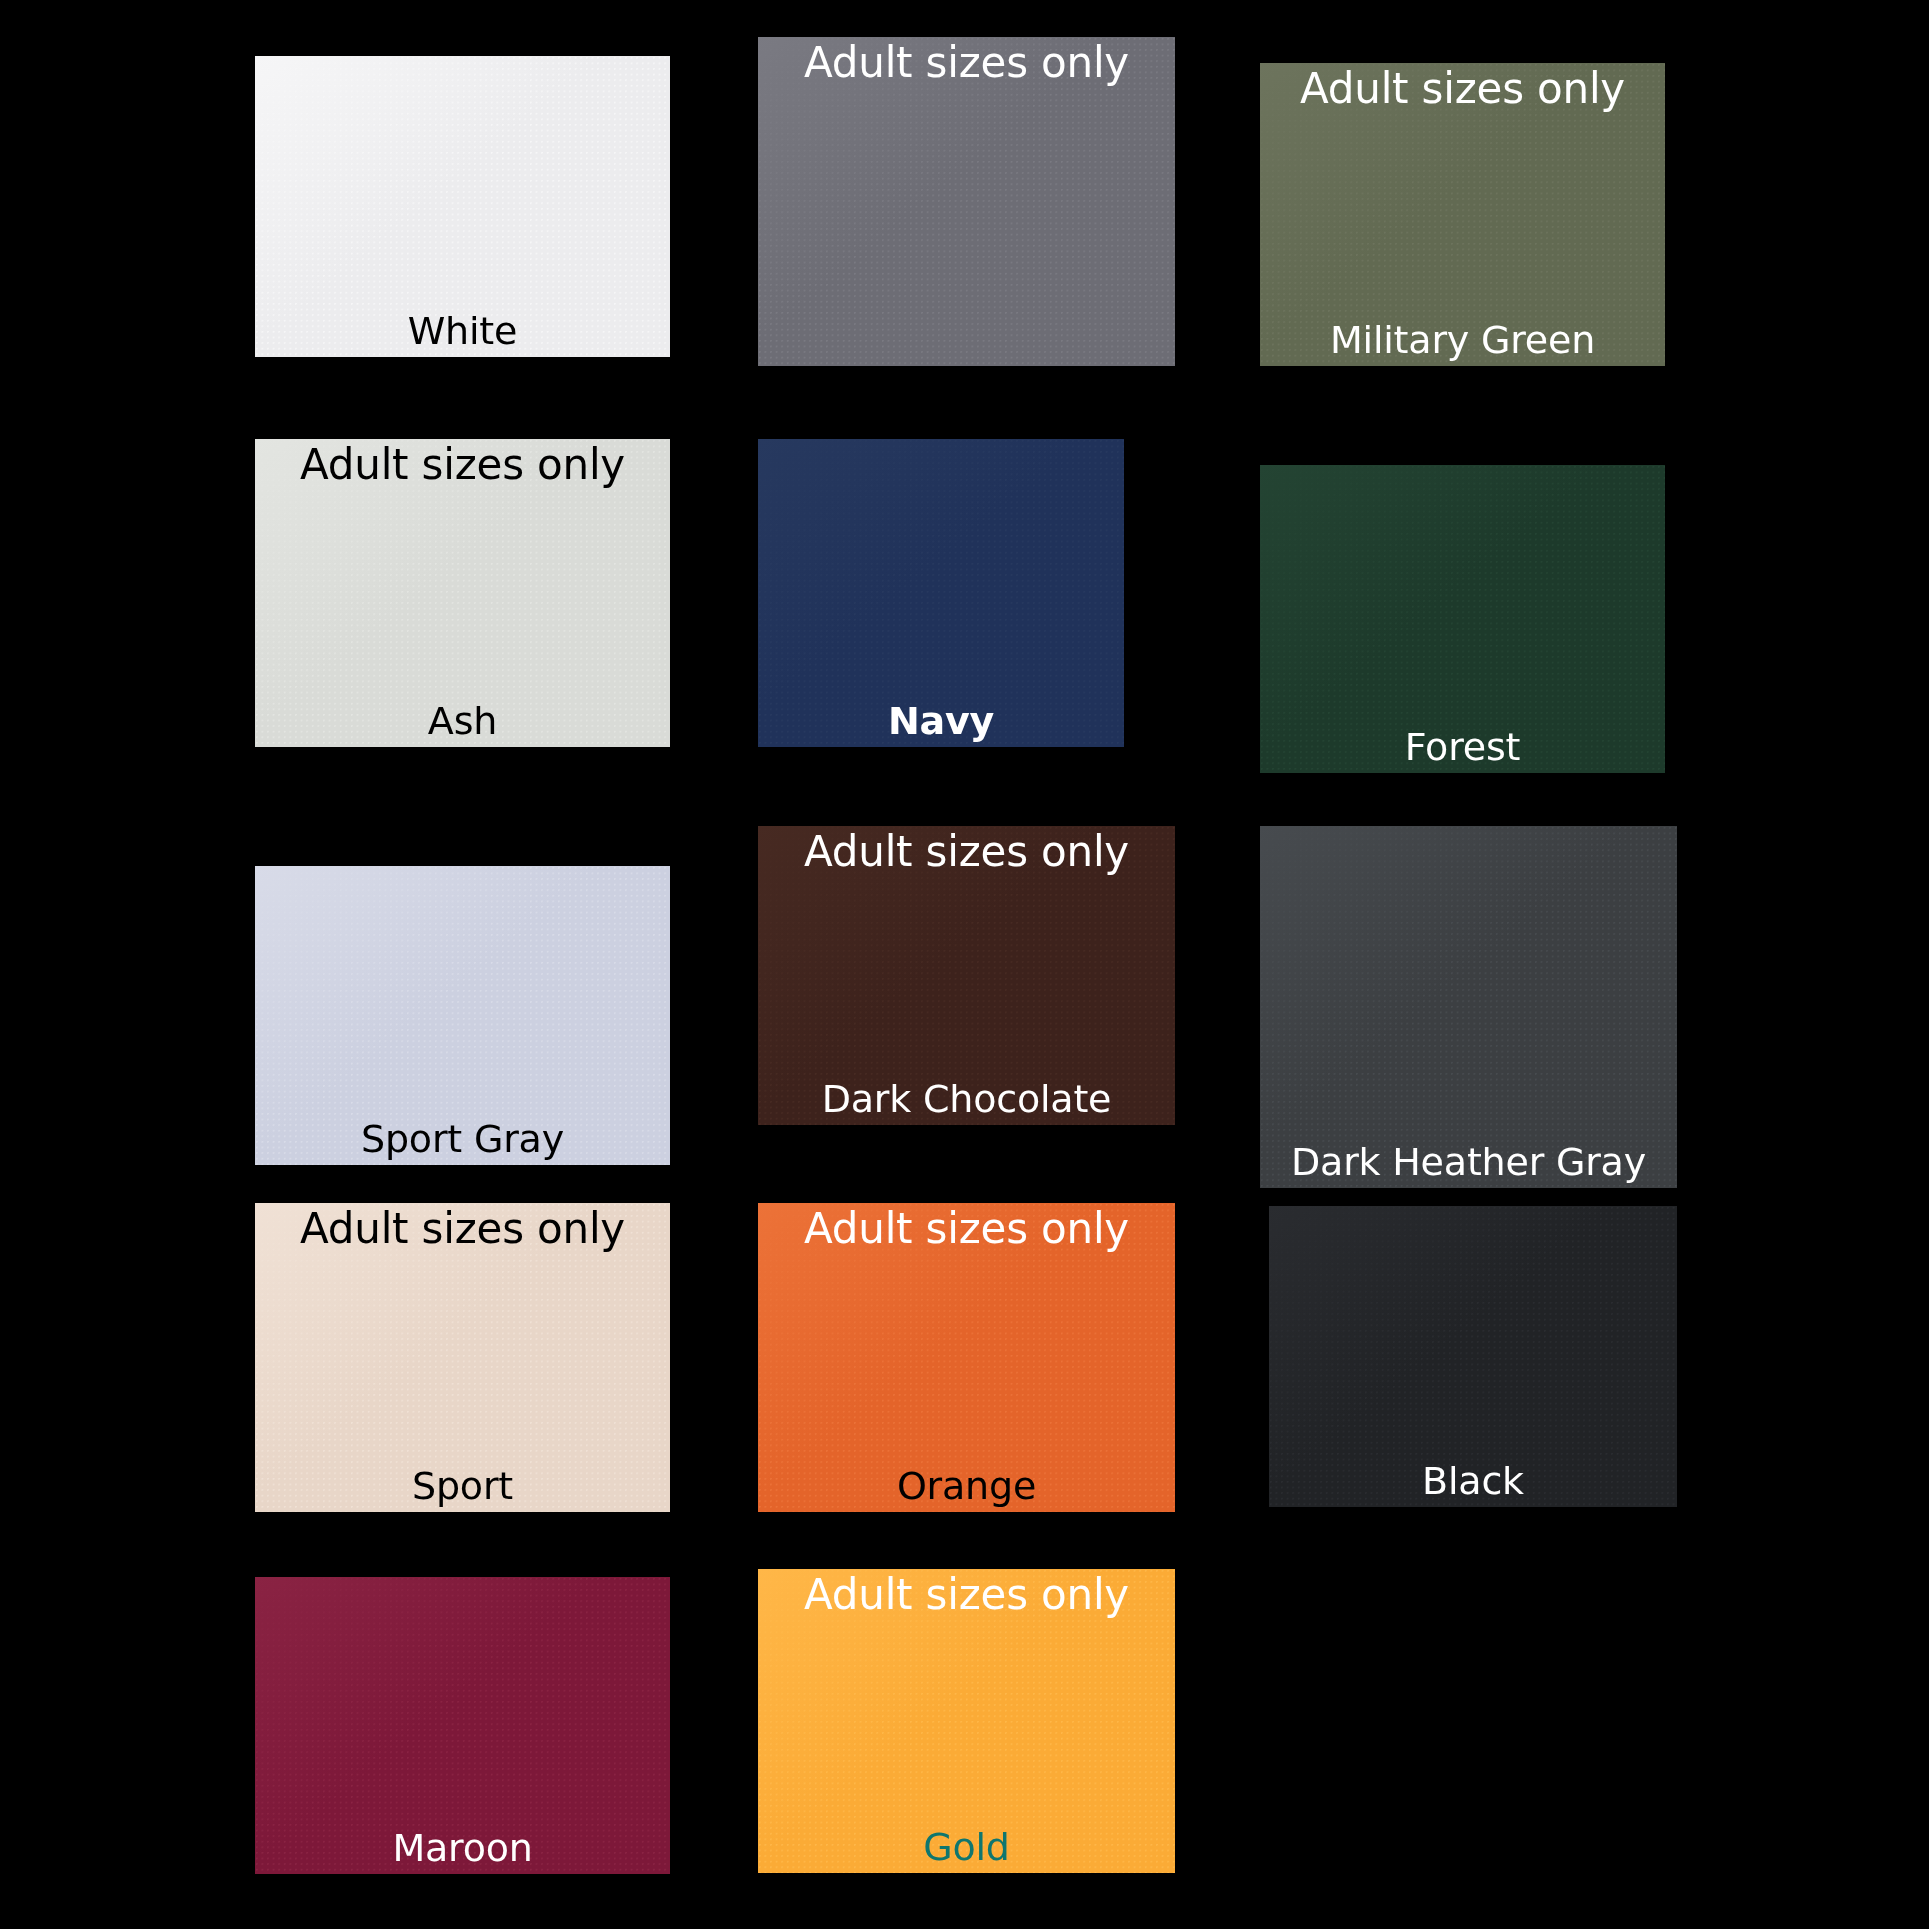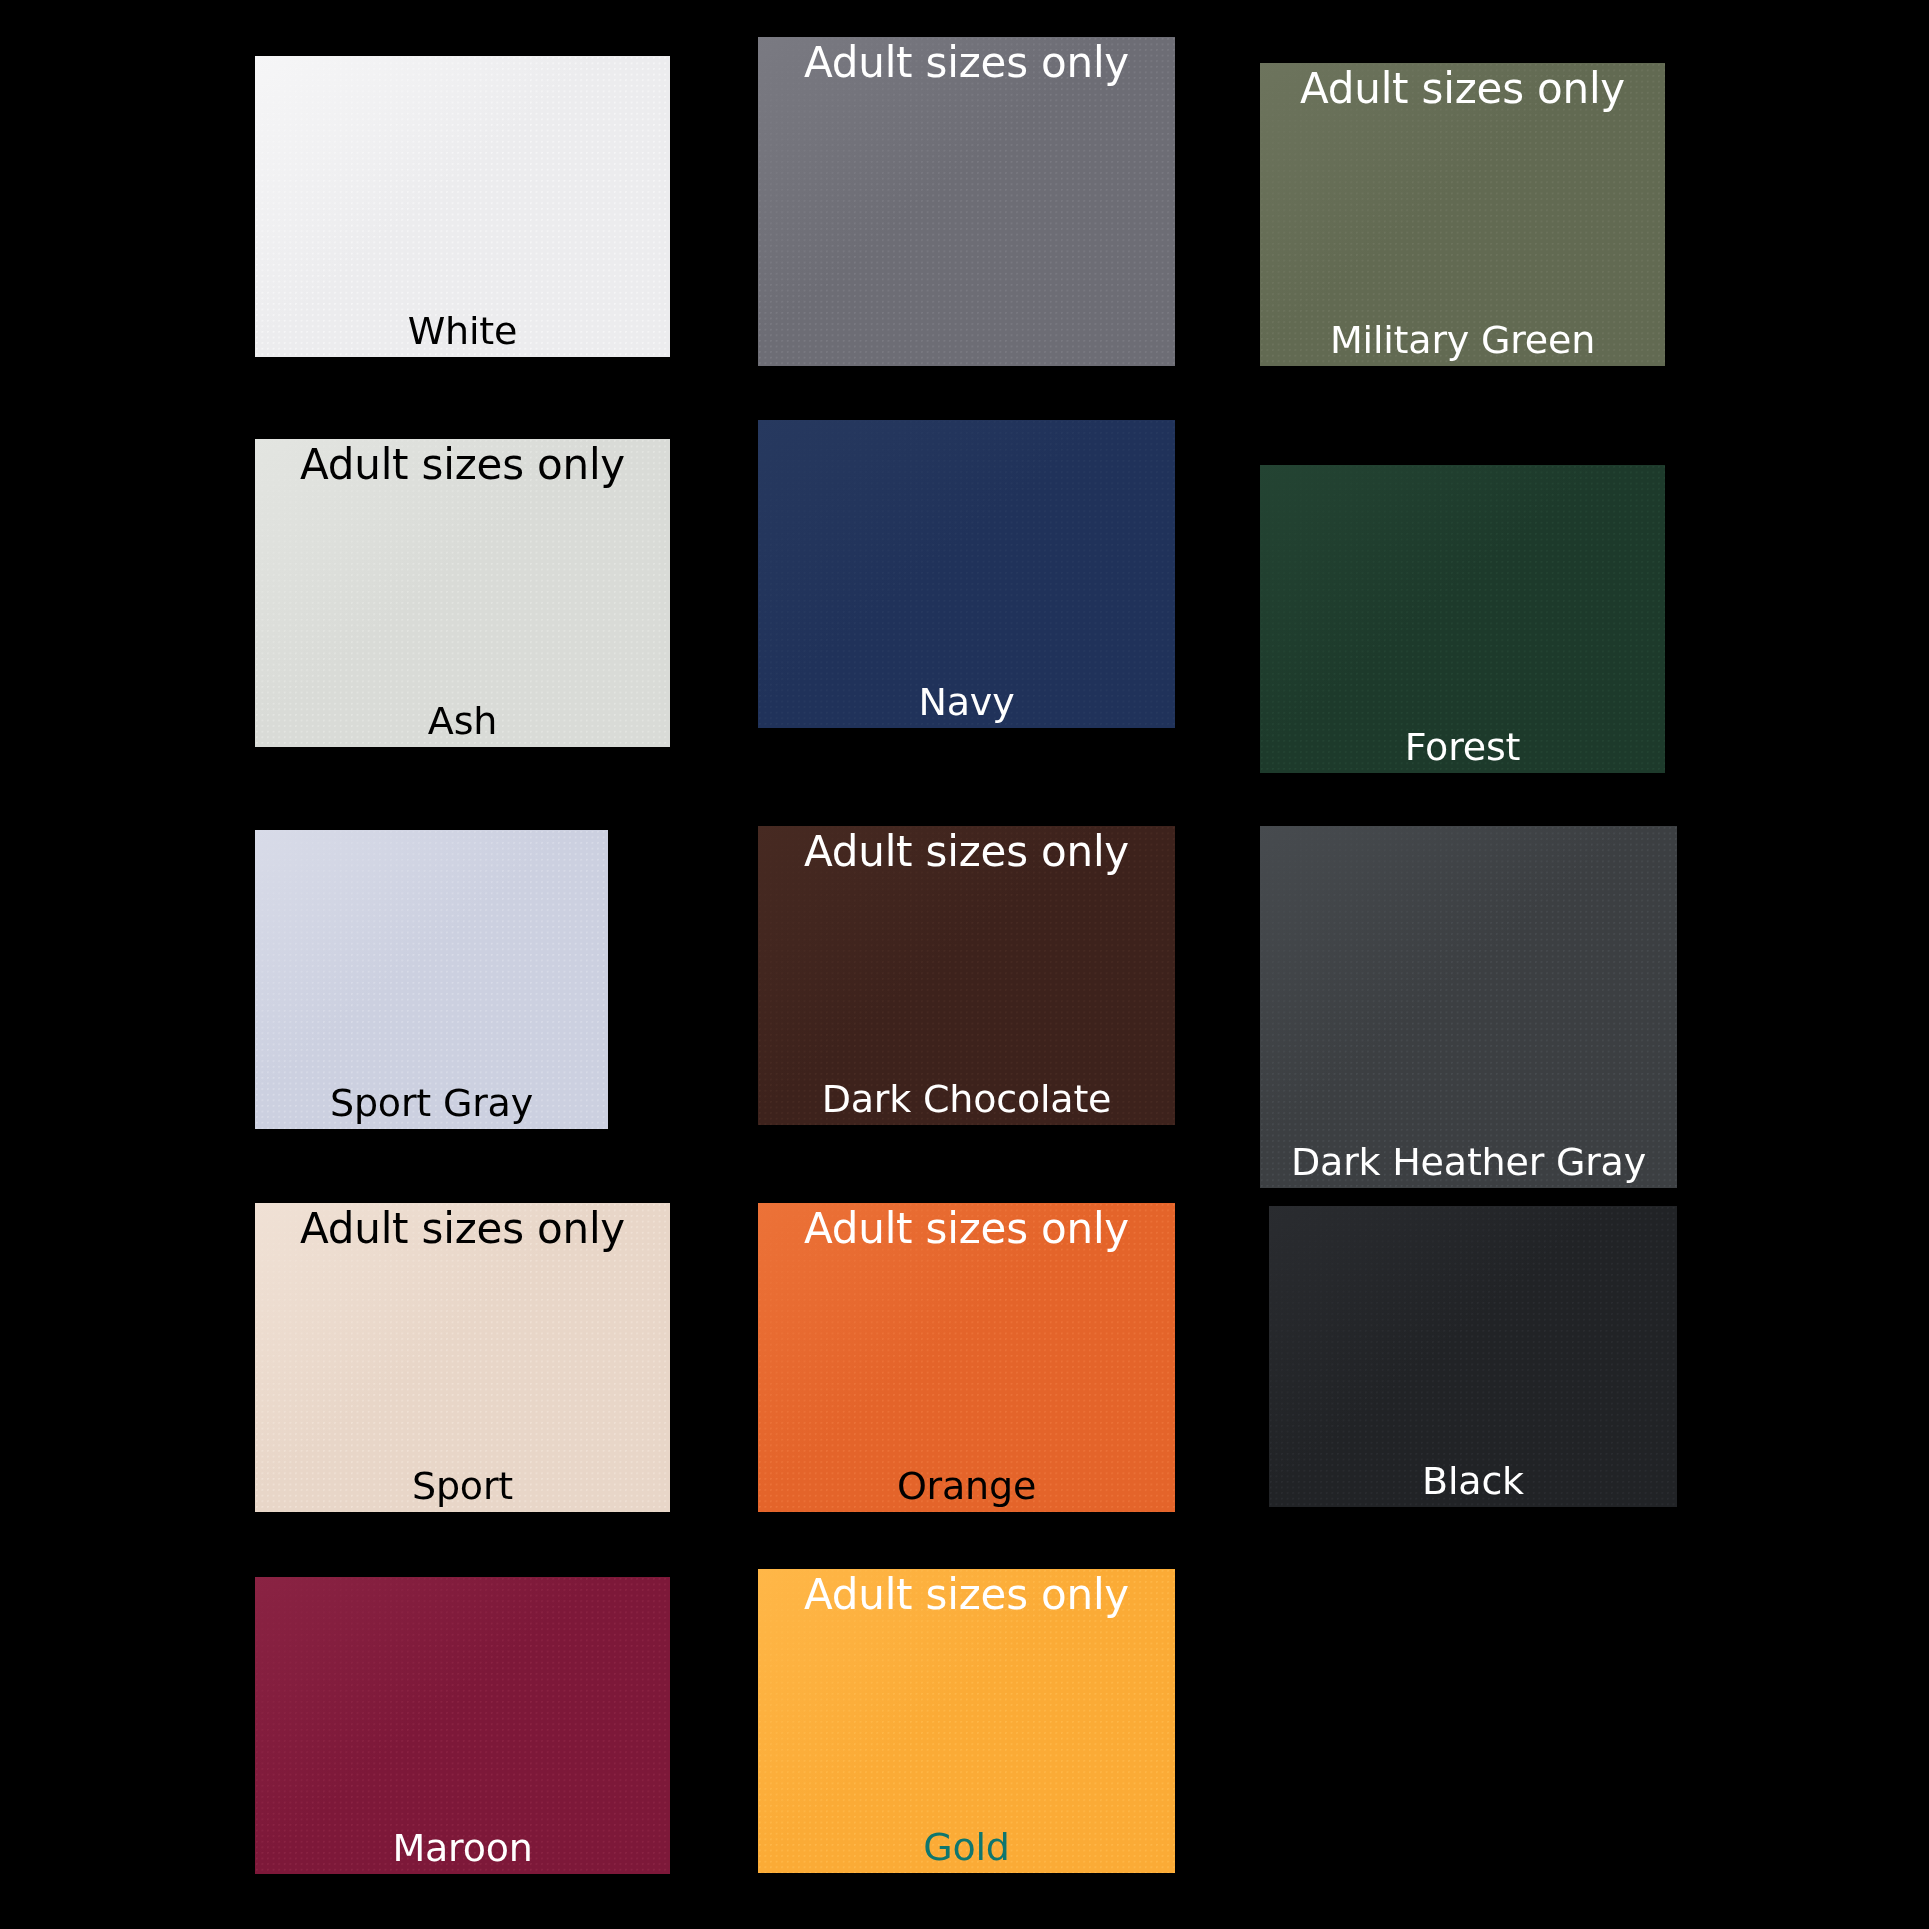--- a/index.html
+++ b/index.html
@@ -60,29 +60,29 @@
     <div class="swatch" style="left: 1260px; top: 63px; width: 405px; height: 303px;">
       <div class="swatch-fill" style="background-image: radial-gradient(circle at 30% 30%, rgb(109, 116, 93) 0.7px, transparent 1.1px), linear-gradient(140deg, rgb(109, 116, 93) 0%, rgb(98, 106, 82) 45%, rgb(98, 106, 82) 100%);"></div>
       <div class="swatch-label-top" style="color: rgb(255, 255, 255);">Adult sizes only</div>
       <div class="swatch-label-name" style="color: rgb(255, 255, 255);">Military Green</div>
     </div>
     <div class="swatch" style="left: 255px; top: 439px; width: 415px; height: 308px;">
       <div class="swatch-fill" style="background-image: radial-gradient(circle at 30% 30%, rgb(227, 229, 225) 0.7px, transparent 1.1px), linear-gradient(140deg, rgb(227, 229, 225) 0%, rgb(217, 219, 215) 45%, rgb(217, 219, 215) 100%);"></div>
       <div class="swatch-label-top" style="color: rgb(0, 0, 0);">Adult sizes only</div>
       <div class="swatch-label-name" style="color: rgb(0, 0, 0);">Ash</div>
     </div>
-    <div class="swatch" style="left: 758px; top: 420px; width: 417px; height: 308px;">
+    <div class="swatch" style="left: 758px; top: 439px; width: 366px; height: 308px; font-weight: bold;">
       <div class="swatch-fill" style="background-image: radial-gradient(circle at 30% 30%, rgb(39, 57, 95) 0.7px, transparent 1.1px), linear-gradient(140deg, rgb(39, 57, 95) 0%, rgb(32, 50, 90) 45%, rgb(32, 50, 90) 100%);"></div>
       <div class="swatch-label-name" style="color: rgb(255, 255, 255);">Navy</div>
     </div>
     <div class="swatch" style="left: 1260px; top: 439px; width: 405px; height: 308px; margin-top: 26px;">
       <div class="swatch-fill" style="background-image: radial-gradient(circle at 30% 30%, rgb(36, 68, 51) 0.7px, transparent 1.1px), linear-gradient(140deg, rgb(36, 68, 51) 0%, rgb(29, 58, 43) 45%, rgb(29, 58, 43) 100%);"></div>
       <div class="swatch-label-name" style="color: rgb(255, 255, 255);">Forest</div>
     </div>
-    <div class="swatch" style="left: 255px; top: 830px; width: 353px; height: 299px;">
+    <div class="swatch" style="left: 255px; top: 866px; width: 415px; height: 299px;">
       <div class="swatch-fill" style="background-image: radial-gradient(circle at 30% 30%, rgb(216, 219, 232) 0.7px, transparent 1.1px), linear-gradient(140deg, rgb(216, 219, 232) 0%, rgb(204, 208, 224) 45%, rgb(204, 208, 224) 100%);"></div>
       <div class="swatch-label-name" style="color: rgb(0, 0, 0);">Sport Gray</div>
     </div>
     <div class="swatch" style="left: 758px; top: 826px; width: 417px; height: 299px;">
       <div class="swatch-fill" style="background-image: radial-gradient(circle at 30% 30%, rgb(71, 42, 34) 0.7px, transparent 1.1px), linear-gradient(140deg, rgb(71, 42, 34) 0%, rgb(61, 34, 28) 45%, rgb(61, 34, 28) 100%);"></div>
       <div class="swatch-label-top" style="color: rgb(255, 255, 255);">Adult sizes only</div>
       <div class="swatch-label-name" style="color: rgb(255, 255, 255);">Dark Chocolate</div>
     </div>
     <div class="swatch" style="left: 1260px; top: 826px; width: 417px; height: 362px;">
       <div class="swatch-fill" style="background-image: radial-gradient(circle at 30% 30%, rgb(71, 75, 79) 0.7px, transparent 1.1px), linear-gradient(140deg, rgb(71, 75, 79) 0%, rgb(60, 63, 66) 45%, rgb(60, 63, 66) 100%);"></div>

